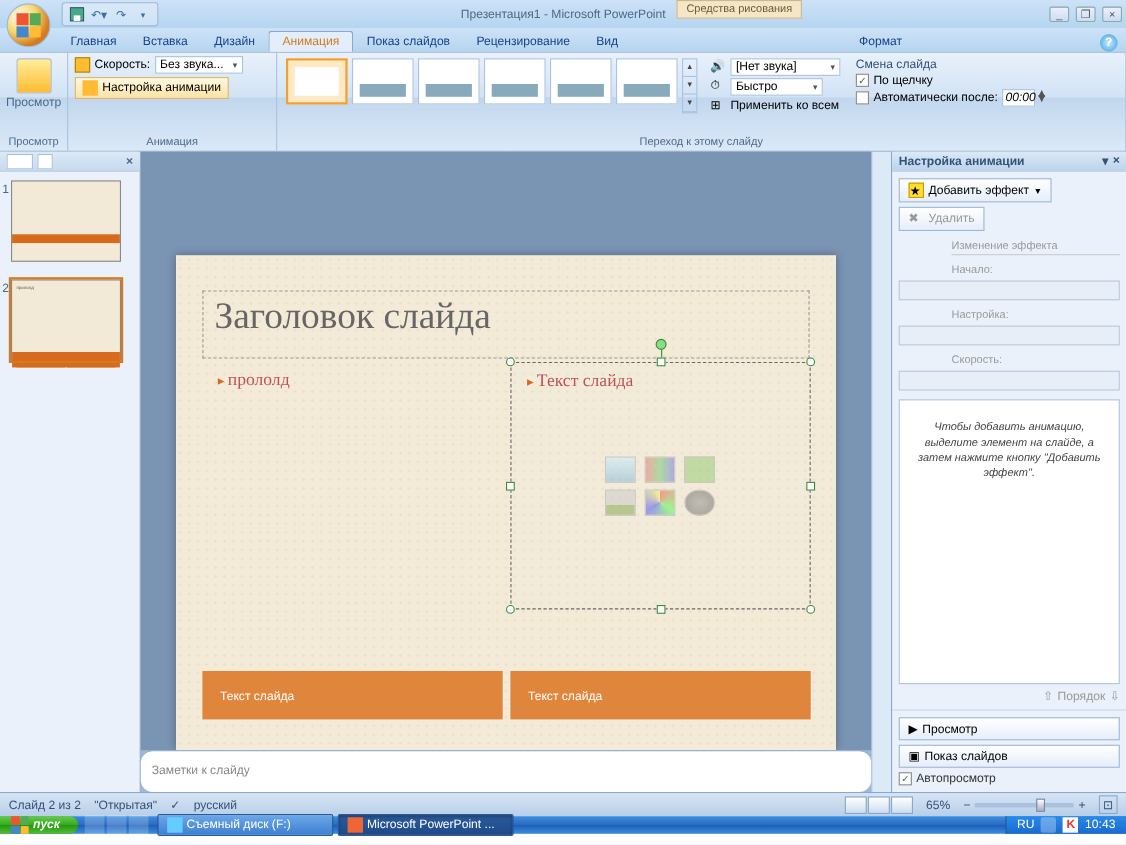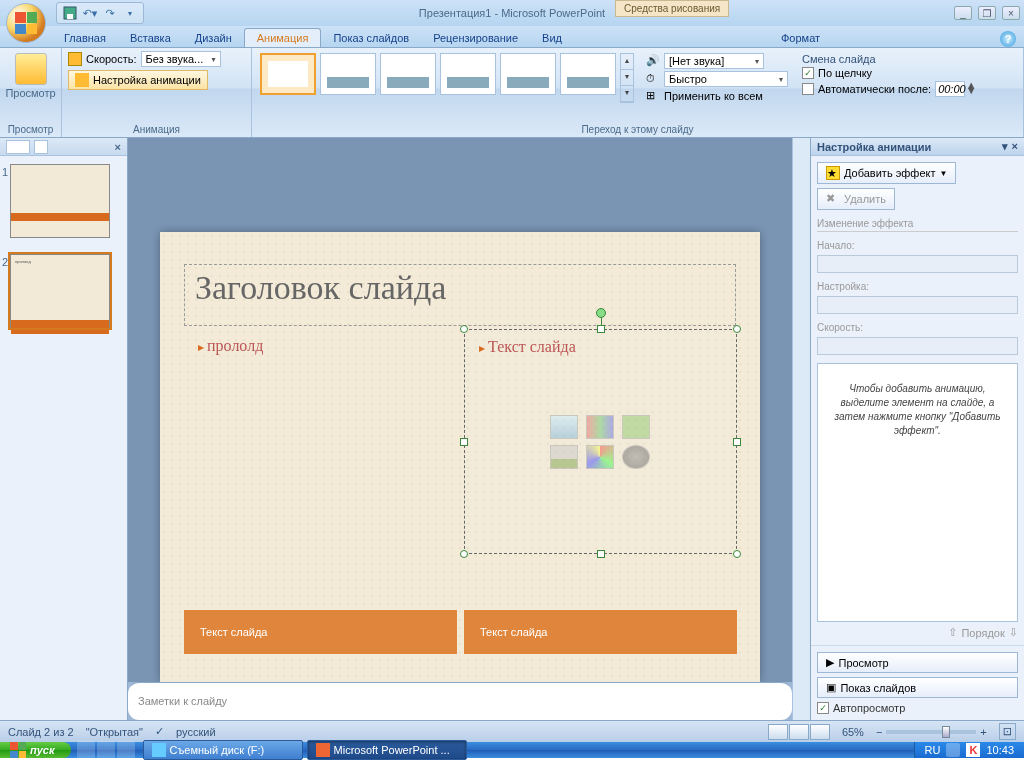--- a/index.html
+++ b/index.html
@@ -92,21 +92,21 @@
 
 .notes { height: 38px; background: #fff; border-top: 1px solid #8aa9c9; padding: 12px 10px; color: #888; border-radius: 11px; }
 
 
 .taskpane { width: 214px; background: #eaf1fa; border-left: 1px solid #8aa9c9; display: flex; flex-direction: column; }
 .tp-header { height: 18px; background: linear-gradient(#dce9f7,#bcd3eb); display: flex; align-items: center; padding: 0 6px; font-weight: bold; color: #33527a; border-bottom: 1px solid #a9c2de; }
 .tp-header .close { margin-left: auto; display: flex; gap: 4px; }
 .tp-body { padding: 6px; display: flex; flex-direction: column; gap: 4px; flex: 1; }
 .tp-btn { background: linear-gradient(#fff,#e6eefb); border: 1px solid #9db8d6; padding: 3px 8px; display: inline-flex; align-items: center; gap: 4px; }
 .tp-btn.disabled { color: #999; }
-.tp-label { color: #999; font-size: 10px; margin-top: 4px; }
+.tp-label { color: #999; font-size: 10px; margin-top: 4px; margin-left: 48px; }
 .tp-dd { background: #e8eef7; border: 1px solid #b8c9dc; height: 18px; }
 .tp-list { flex: 1; background: #fff; border: 1px solid #a9c2de; margin-top: 4px; padding: 18px 10px; text-align: center; font-style: italic; color: #444; font-size: 10px; line-height: 1.4; }
 .tp-footer { padding: 6px; display: flex; flex-direction: column; gap: 4px; border-top: 1px solid #c7daee; }
 .tp-footer .row { display: flex; align-items: center; gap: 4px; color: #888; }
 
 
 .vscroll { width: 18px; background: #dce9f7; border-left: 1px solid #a9c2de; }
 
 
 .statusbar { height: 22px; background: linear-gradient(#d7e5f5,#b8cee8); border-top: 1px solid #8aa9c9; display: flex; align-items: center; padding: 0 8px; gap: 12px; color: #33527a; font-size: 10px; }
@@ -212,21 +212,21 @@
       </div>
       <div class="trans-opts">
         <div class="row">
             <span class="small-ico">🔊</span>
             <div class="dd" style="width:100px">
               <span>[Нет звука]</span>
             </div>
           </div>
         <div class="row">
             <span class="small-ico">⏱</span>
-            <div class="dd" style="width:124px">
+            <div class="dd" style="width:84px">
               <span>Быстро</span>
             </div>
           </div>
         <div class="row">
             <span class="small-ico">⊞</span>
             <span>Применить ко всем</span>
           </div>
       </div>
       <div class="trans-opts">
         <div style="color:#33527a">Смена слайда</div>

